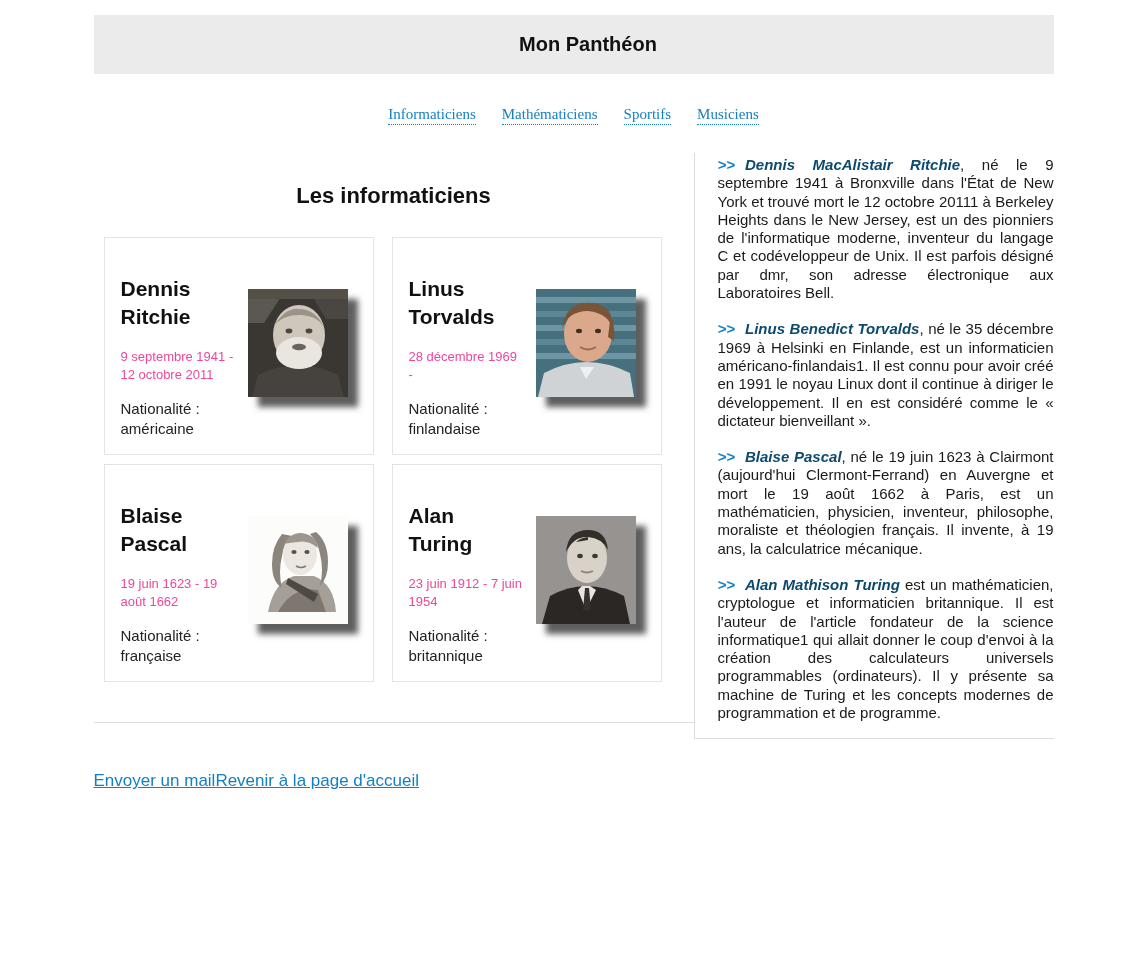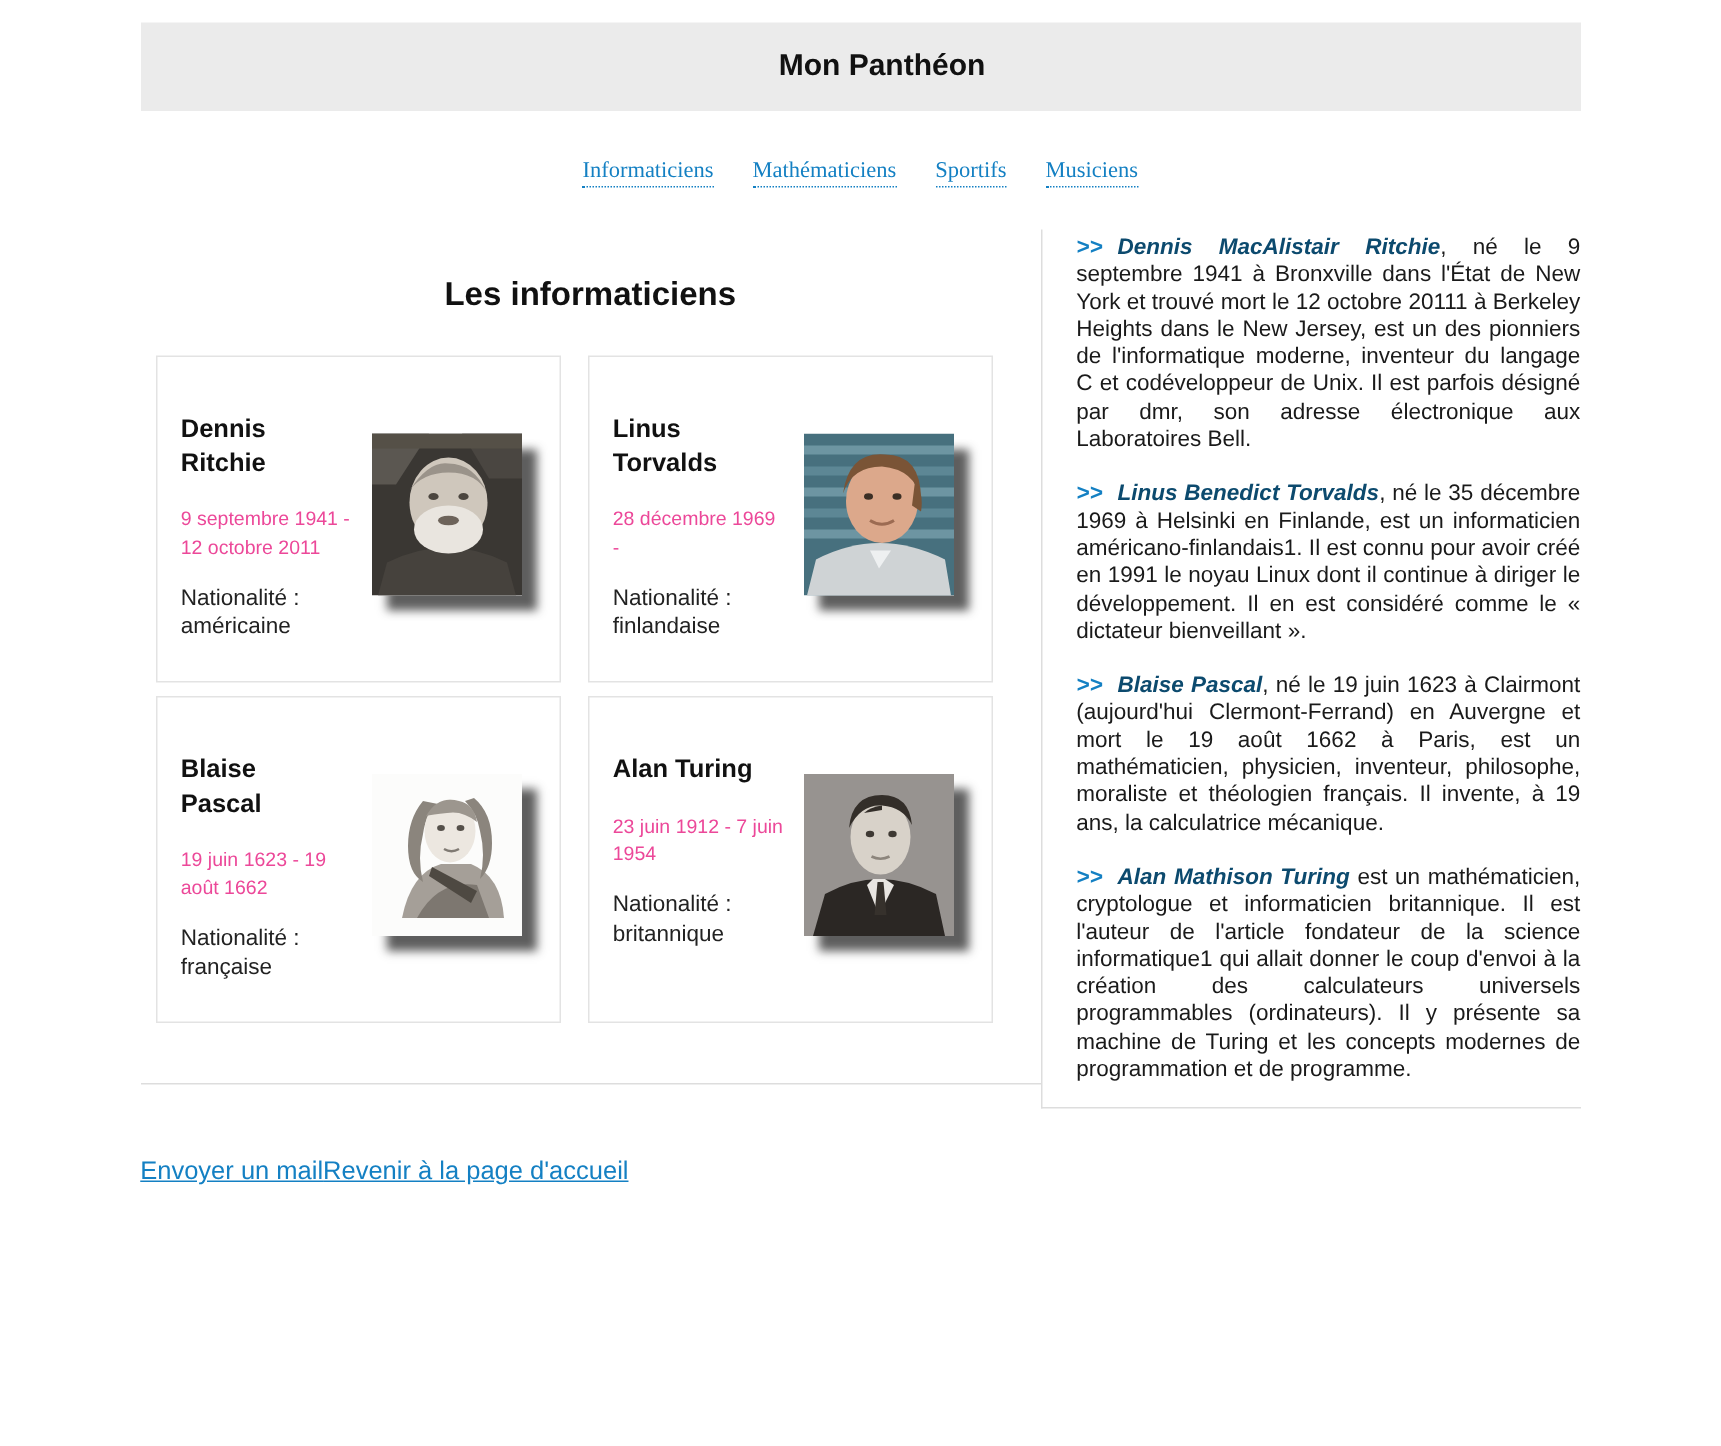--- a/index.html
+++ b/index.html
@@ -79,21 +79,21 @@
   }
   .card{
     position:relative;
     height:218px;
     background:#fff;
     border:1px solid var(--card-border);
     padding:37px 0 0 16px;
   }
   .card-name{
     width:100px;
-    font-size:17px;
+    font-size:21px;
     font-weight:bold;
     line-height:1.32;
     color:#111;
   }
   .card-dates{
     width:114px;
     margin-top:17px;
     font-size:13px;
     line-height:1.45;
     color:#ec4899;

